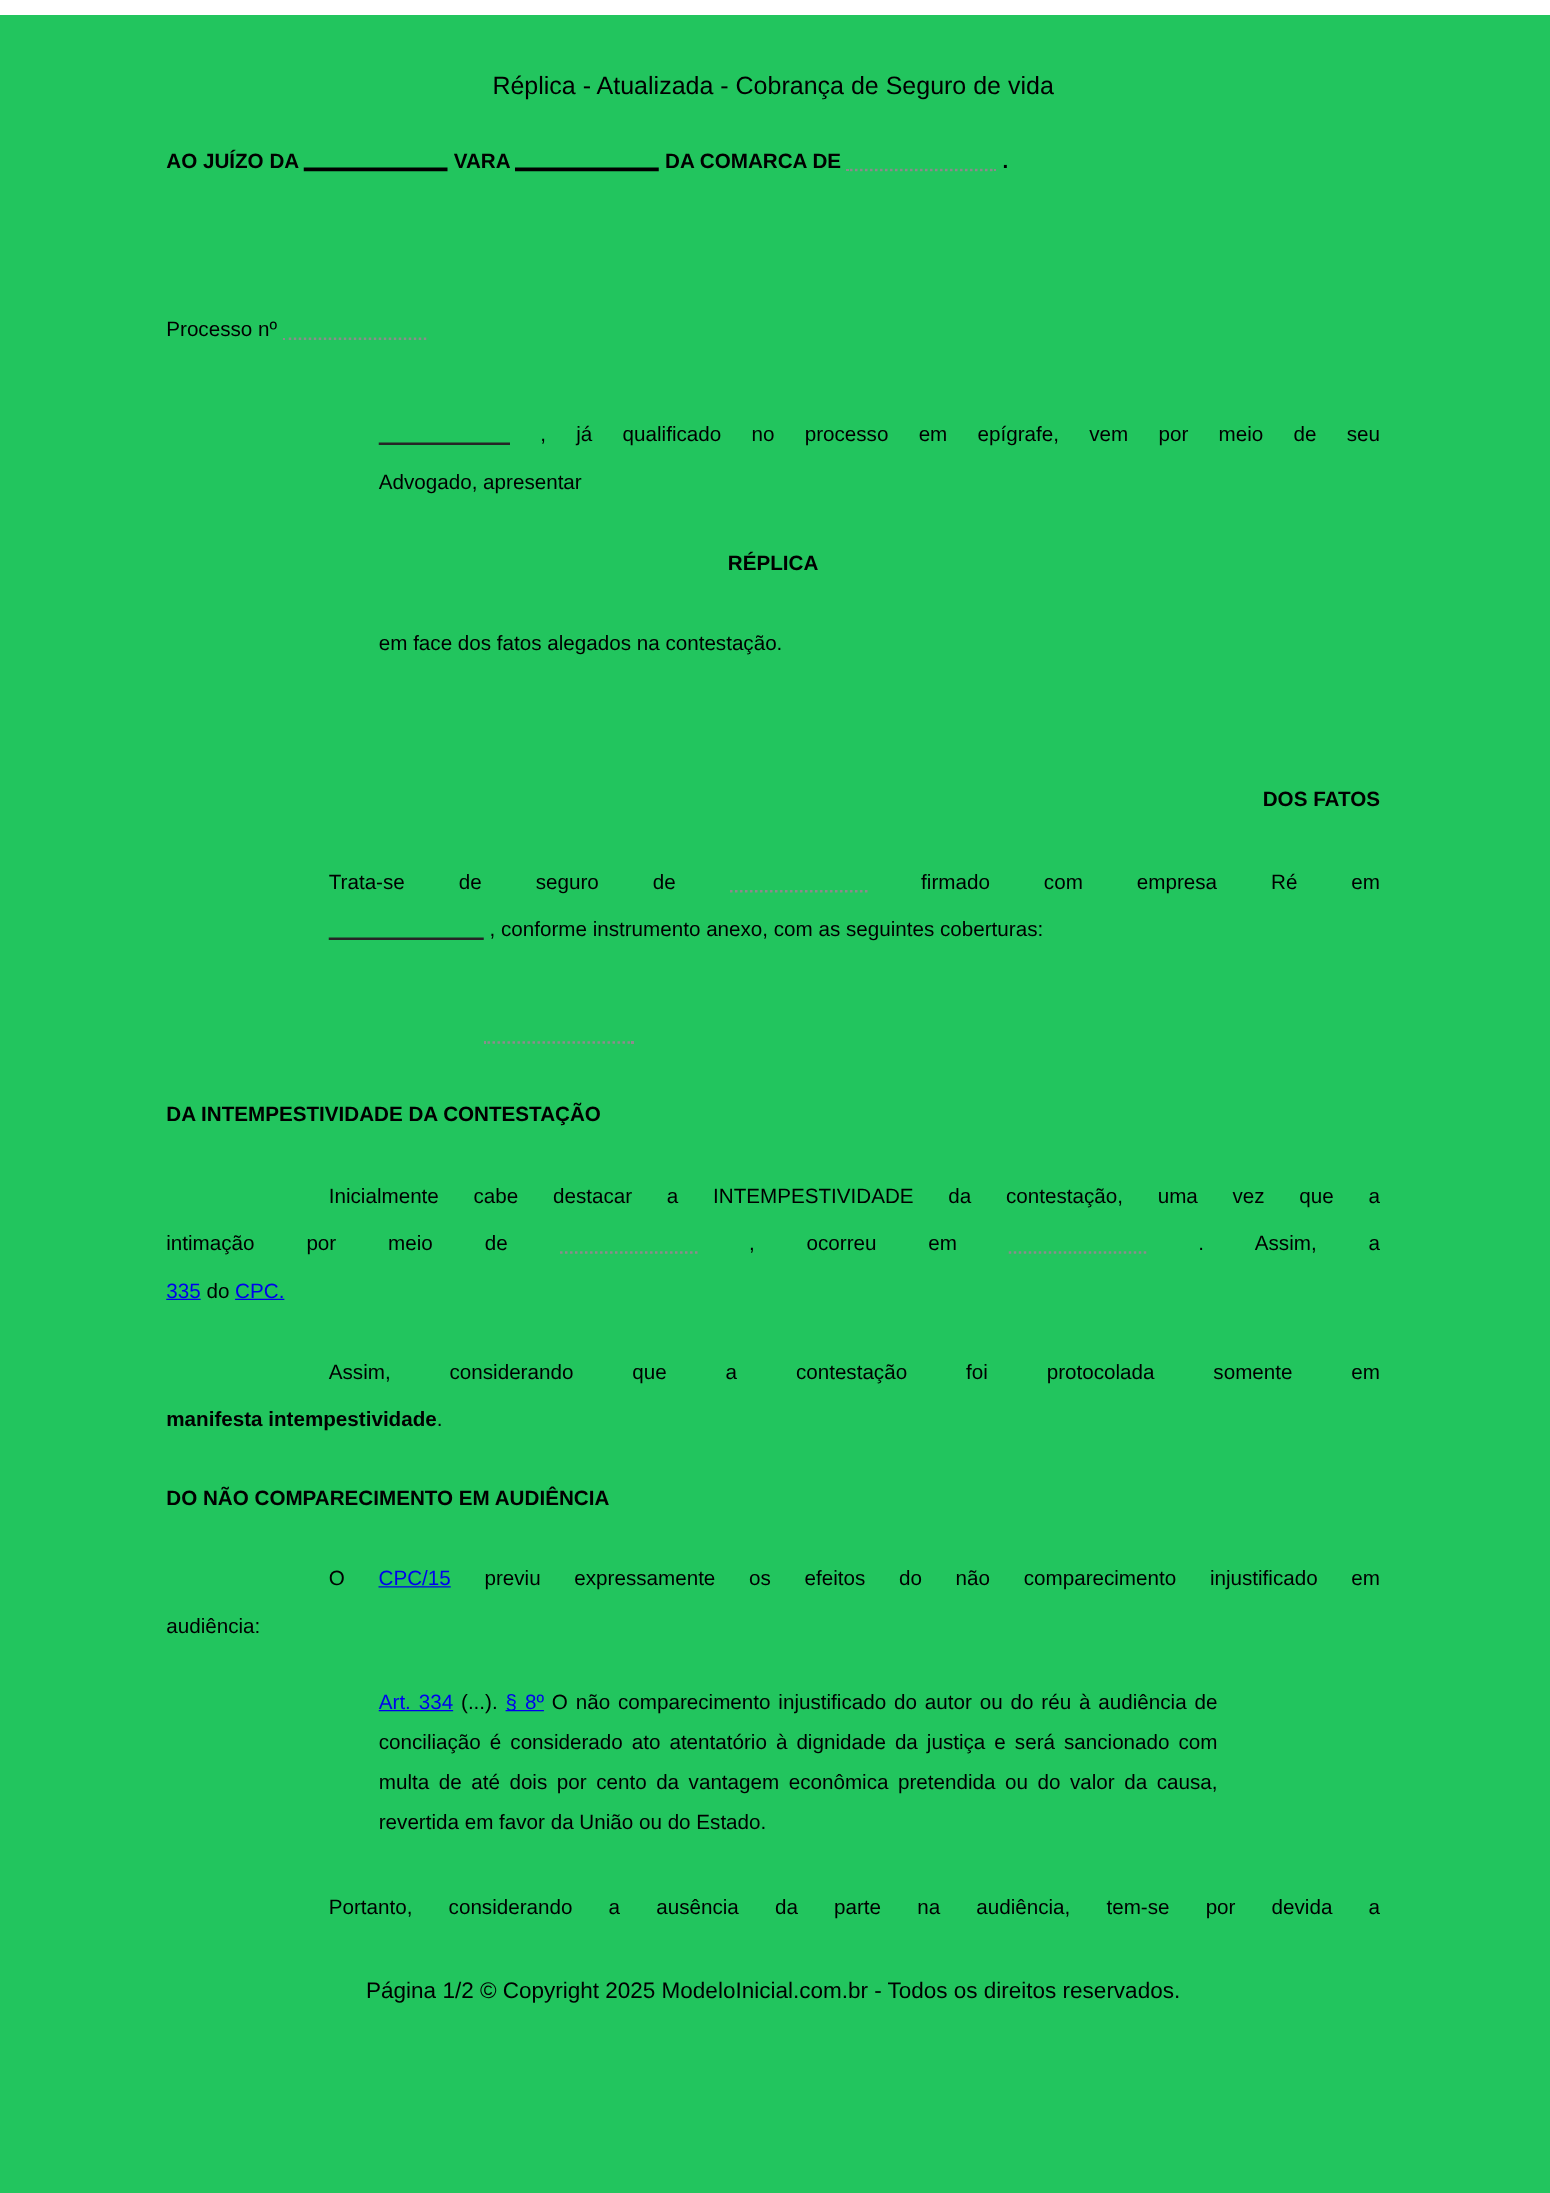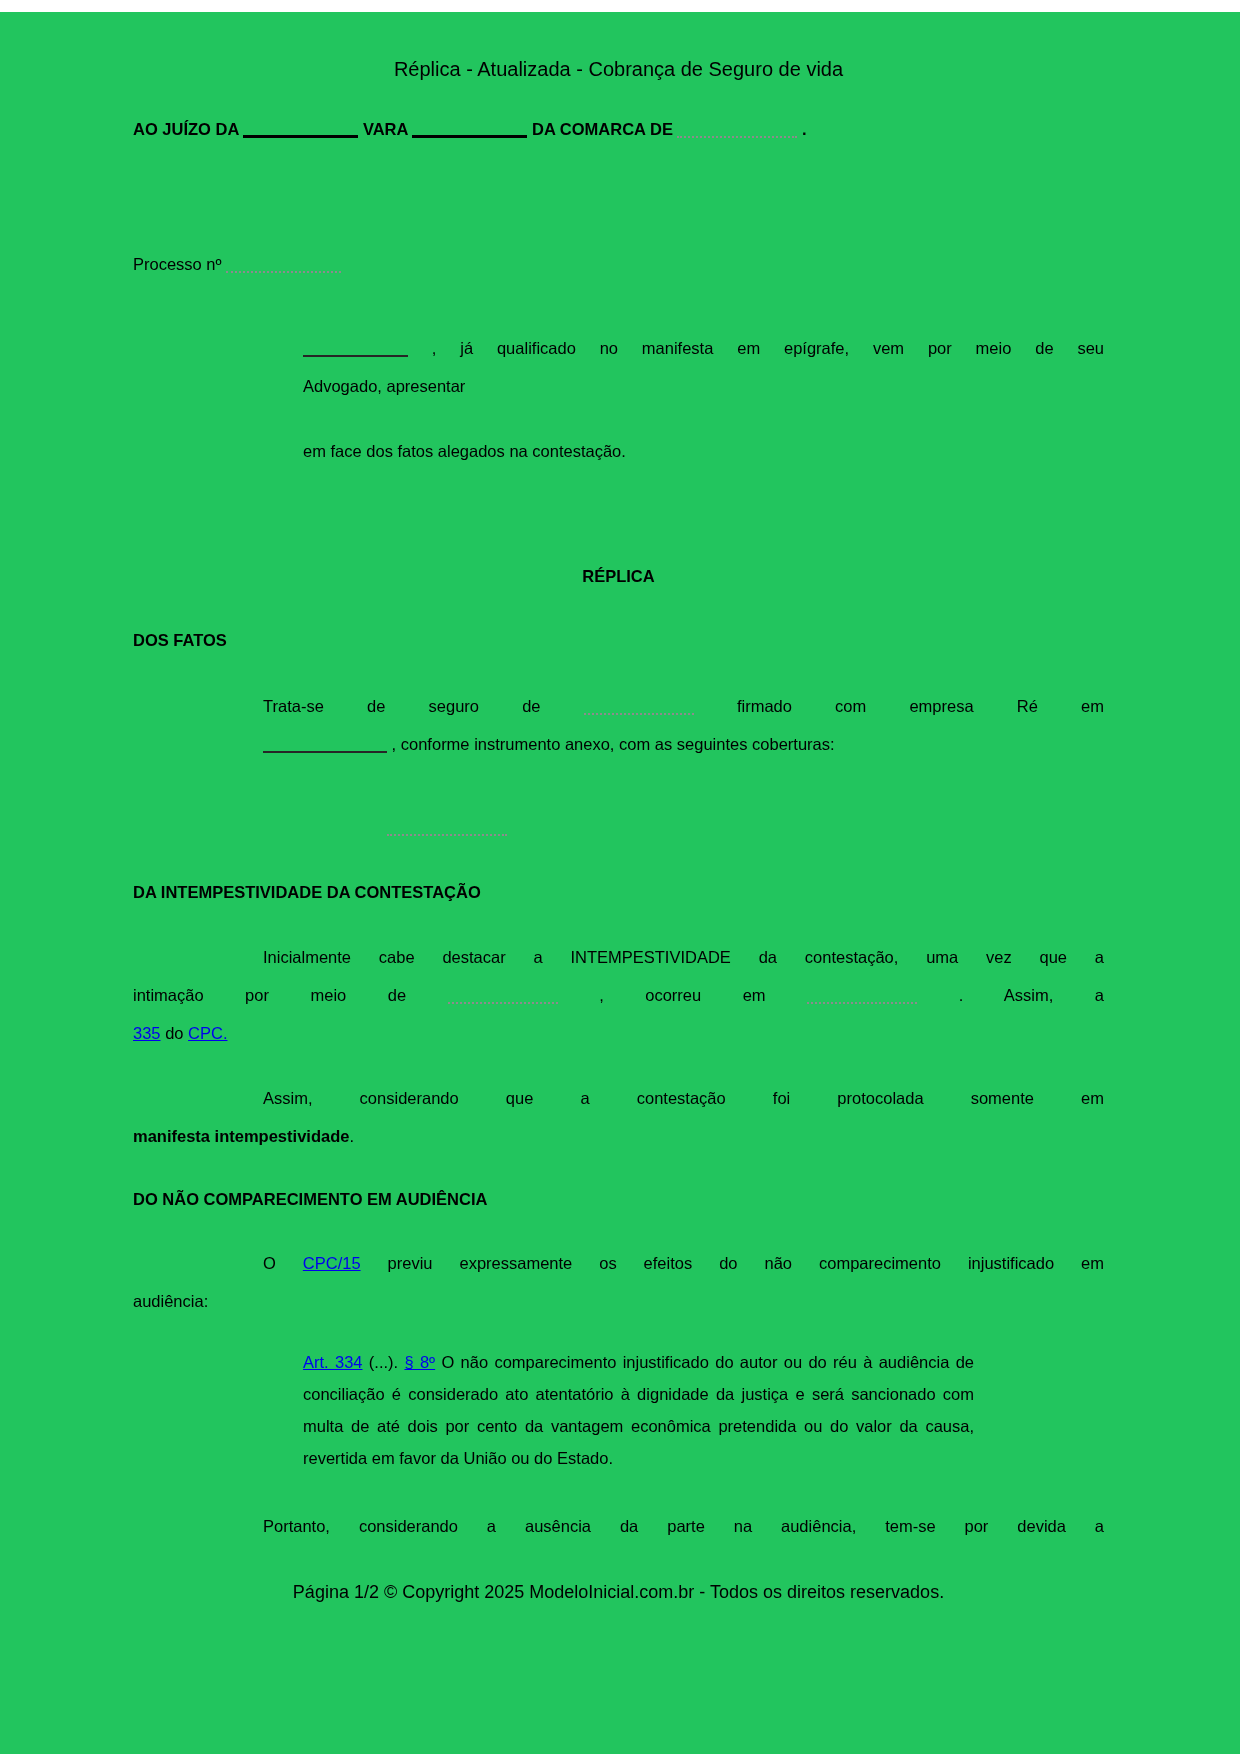--- a/index.html
+++ b/index.html
@@ -26,21 +26,21 @@
   .processo{margin:0 0 46px 0;}
   .para{margin:0;}
   .jl{text-align:justify;text-align-last:justify;}
   .ind170{padding-left:170px;}
   .ind130{padding-left:130px;}
   .center{text-align:center;}
   .bold{font-weight:bold;}
   .heading{font-weight:bold;margin:0;}
   .mb26{margin-bottom:26px;}
   .mb27{margin-bottom:27px;}
-  .mb28{margin-bottom:28px;}
+  .mb28{margin-bottom:28px;text-align:right;}
   .mb25{margin-bottom:25px;}
   .mb45{margin-bottom:45px;}
   .mb87{margin-bottom:87px;}
   .blank{
     display:inline-block;
     width:112px;height:6px;
     position:relative;top:3px;
     border-bottom:2px dotted #8c8c8c;
   }
   .blank.solid{border-bottom:2px solid #262626;}
@@ -76,31 +76,31 @@
     <span>.</span>
   </div>
 
   <div class="processo">
     <span>Processo nº</span>
     <span class="blank w115"></span>
   </div>
 
   <div class="para jl ind170">
     <span class="blank solid w105"></span>
-    <span>, já qualificado no manifesta em epígrafe, vem por meio de seu</span>
+    <span>, já qualificado no processo em epígrafe, vem por meio de seu</span>
   </div>
   <div class="para ind170 mb27">
     <span>Advogado, apresentar</span>
   </div>
 
+  <div class="para center heading mb26">RÉPLICA</div>
+
   <div class="para ind170 mb87">
     <span>em face dos fatos alegados na contestação.</span>
   </div>
-
-  <div class="para center heading mb26">RÉPLICA</div>
 
   <div class="heading mb28">DOS FATOS</div>
 
   <div class="para jl ind130">
     <span>Trata-se de seguro de</span>
     <span class="blank w110"></span>
     <span>firmado com empresa Ré em</span>
   </div>
   <div class="para ind130 mb45">
     <span class="blank solid w124"></span>

